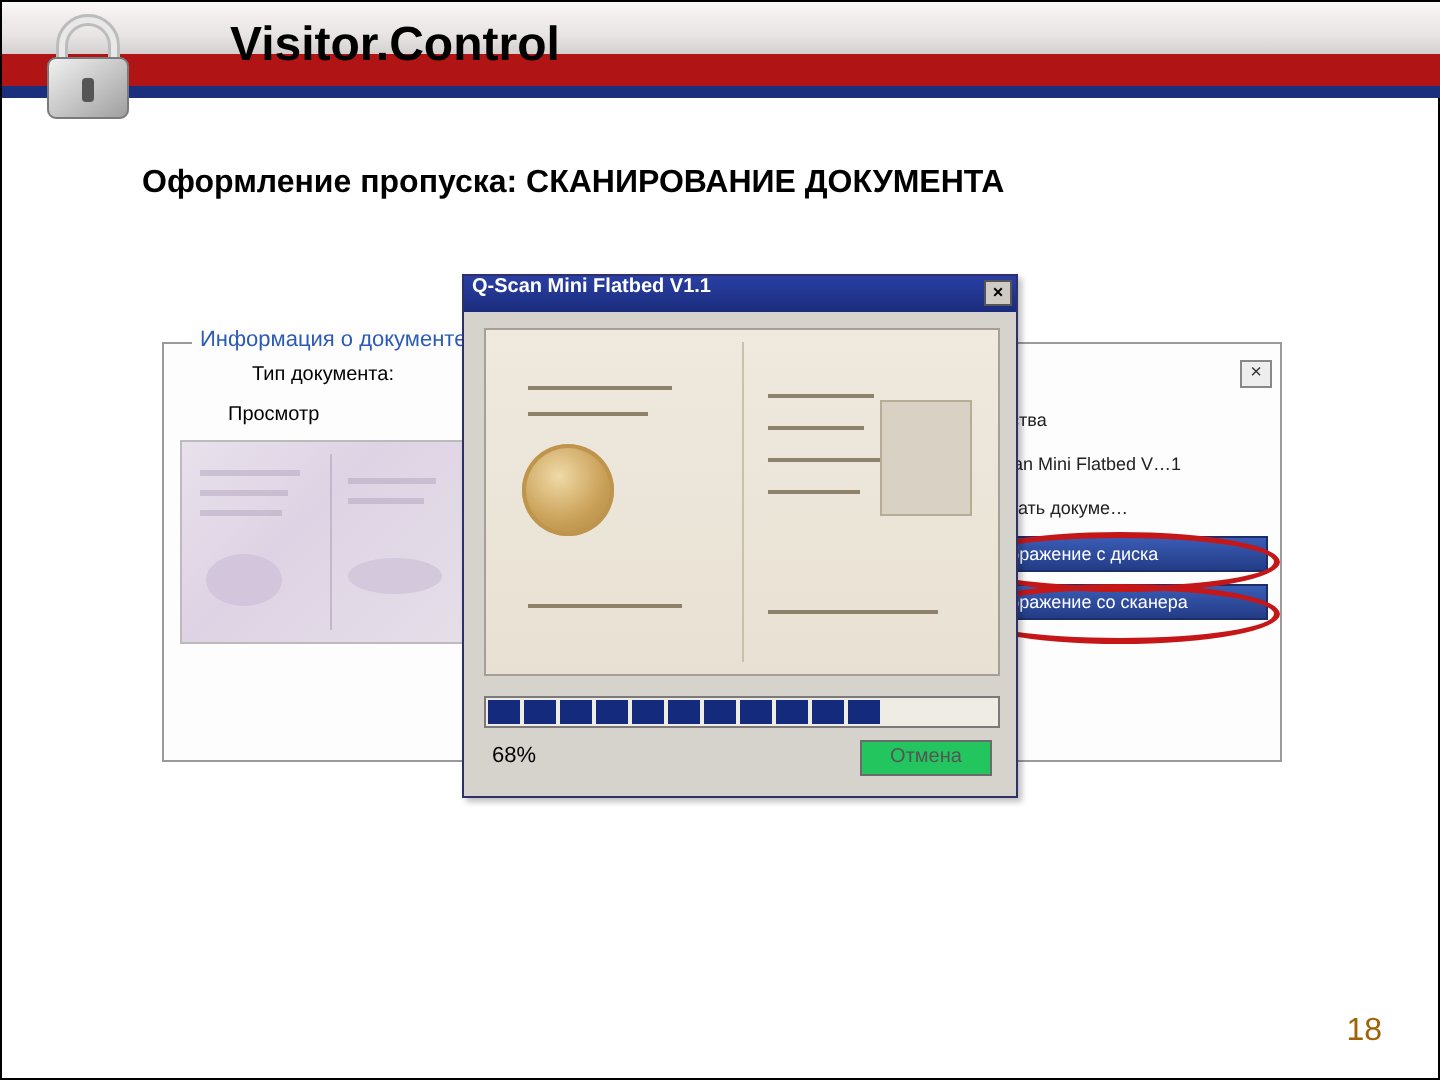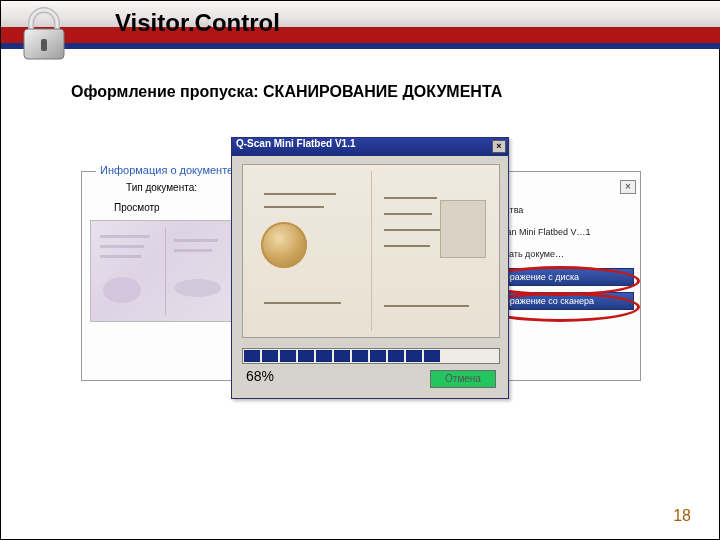--- a/index.html
+++ b/index.html
@@ -78,21 +78,21 @@
             box-shadow: inset 0 0 0 2px #bb8c3e; opacity:.9; }
   .photo { position:absolute; right:6%; top:18%; width:46px; height:58px; background:#d9d2c4; border:1px solid #b7ad96; }
   .pline { position:absolute; height:2px; background:#8e836a; }
 
   .progress {
     position:absolute; left:10px; bottom:34px; width:258px; height:16px;
     border:1px solid #7a7a7a; background:#efece6; display:flex; gap:2px; padding:1px;
   }
   .seg { width:16px; background:#142a7d; }
 
-  .pct { position:absolute; left:14px; bottom:14px; font-size:14px; color:#000; }
+  .pct { position:absolute; left:14px; bottom:14px; font-size:11px; color:#000; }
   .stop-btn { position:absolute; right:12px; bottom:10px; width:66px; height:18px;
               border:1px solid #6b6b6b; background:#22c55e; font-size:10px; text-align:center; line-height:16px; color:#555; }
 
   .page-num { position:absolute; right:28px; bottom:14px; font-size:16px; color:#a16207; }
 </style>
 </head>
 <body>
 
 <div class="slide">
 

